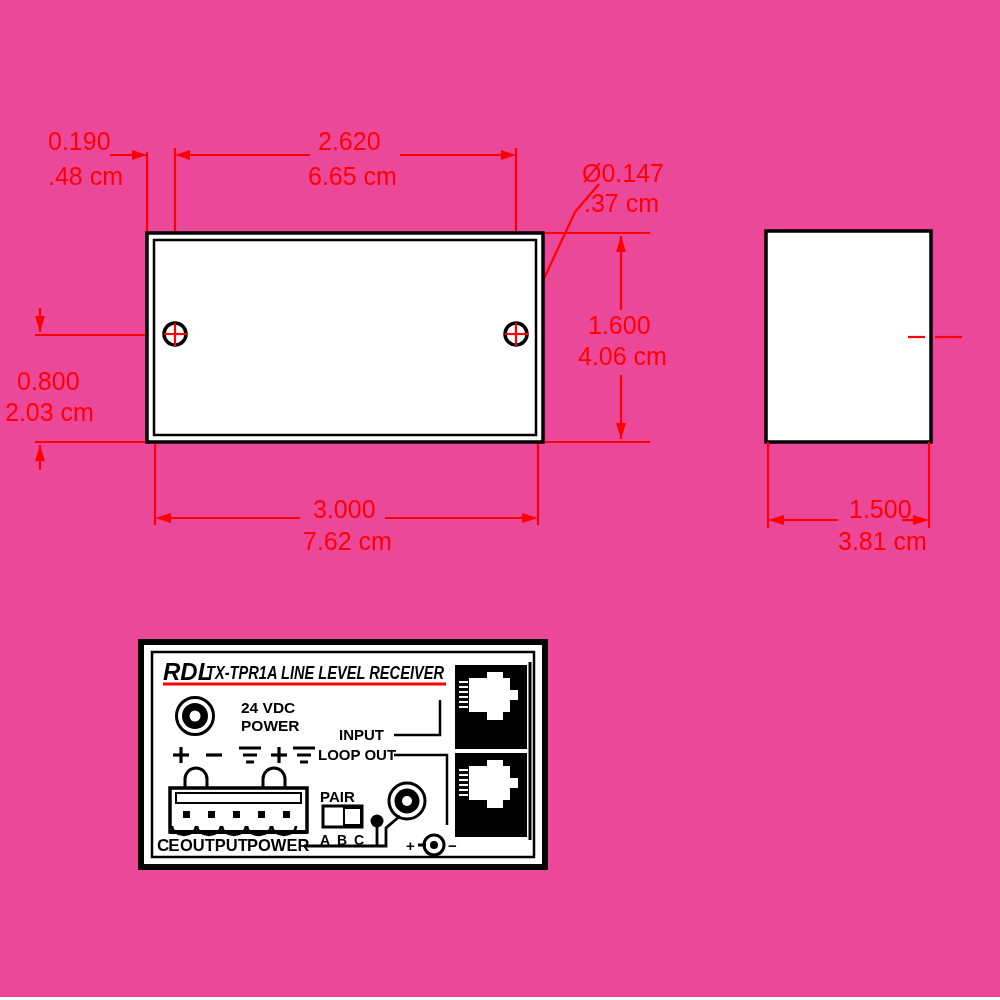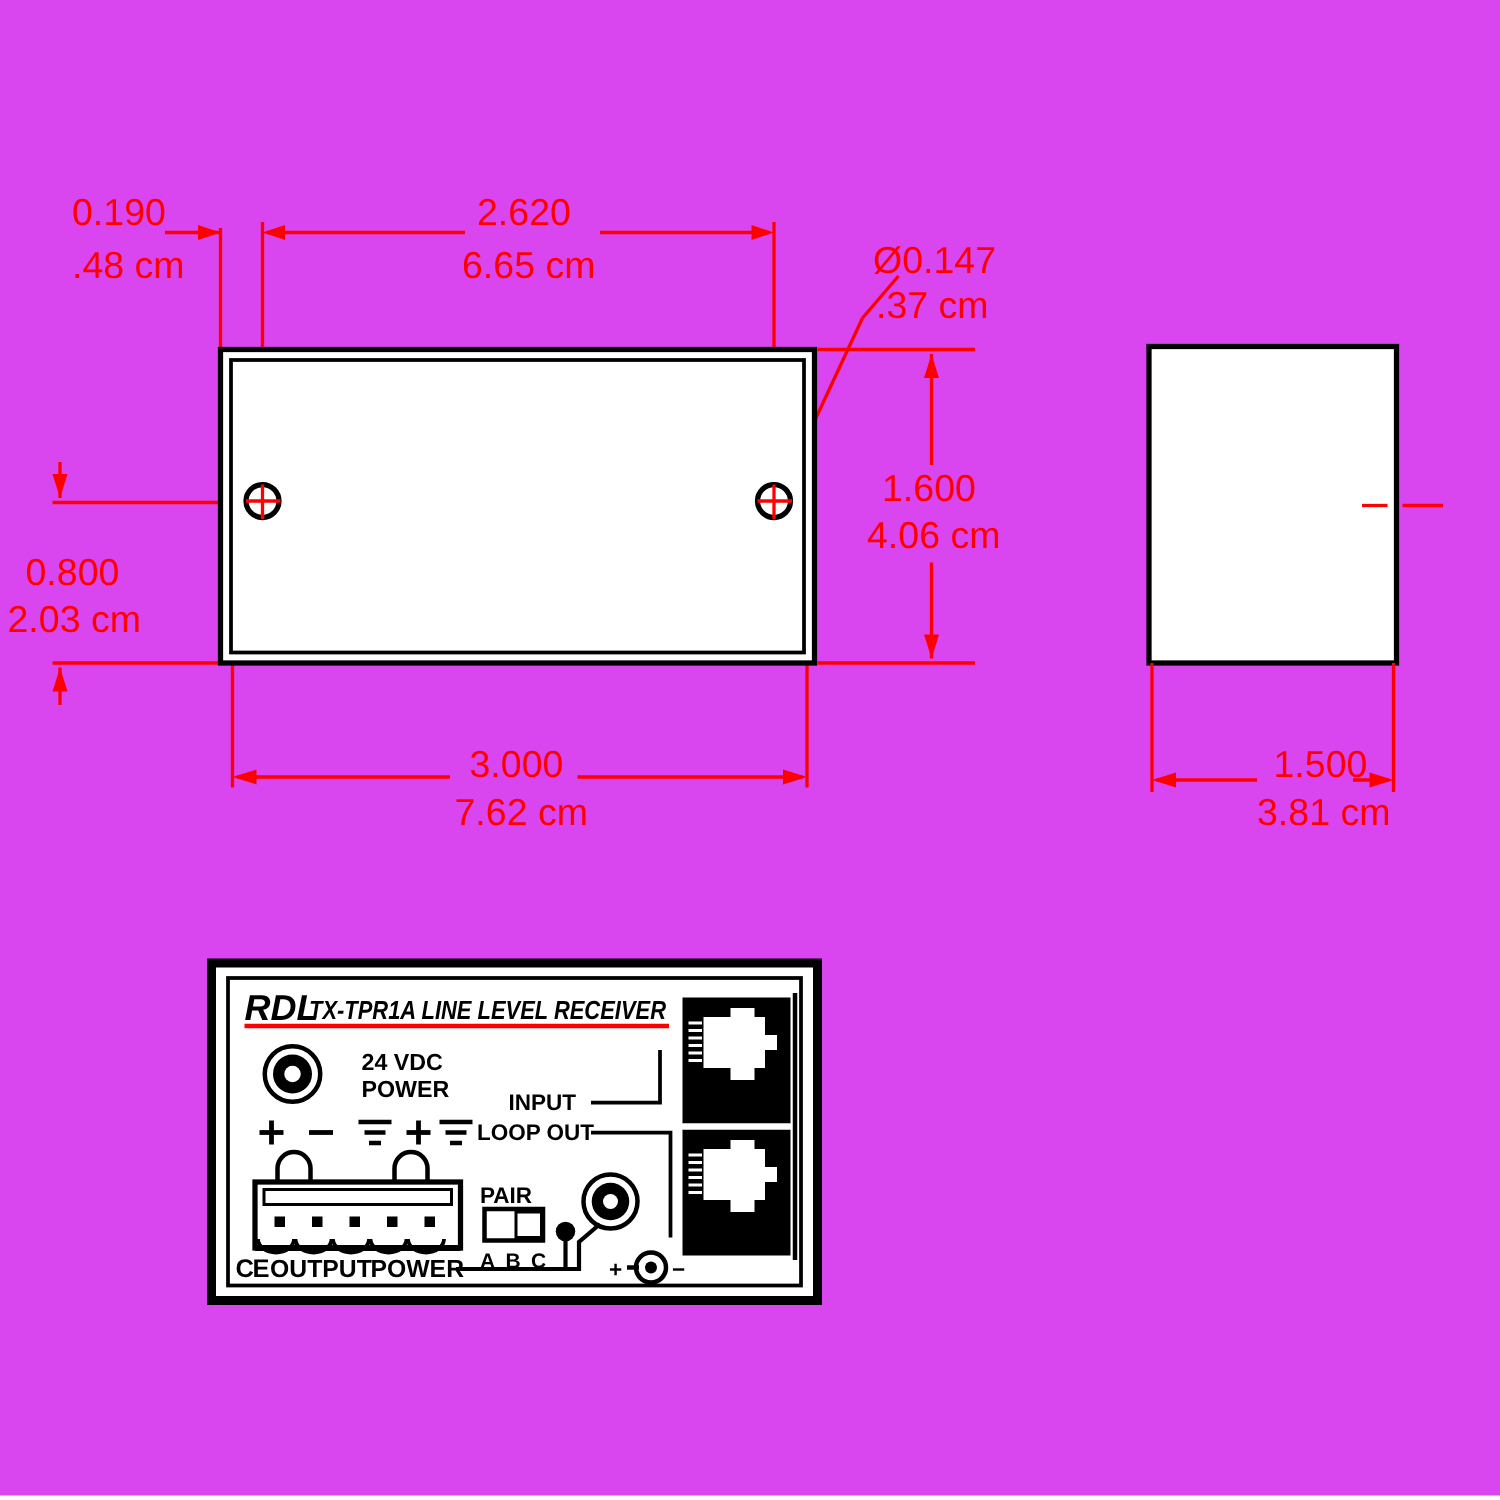--- a/index.html
+++ b/index.html
@@ -11,21 +11,21 @@
   body {
     width: 1000px;
     height: 1000px;
     font-family: "Liberation Sans", sans-serif;
     overflow: hidden;
   }
   #sheet {
     position: relative;
     width: 1000px;
     height: 997px;
-    background: #d946ef;
+    background: #ec4899;
     text-align: center;
   }
   #drawing {
     position: absolute;
     left: 0;
     top: 0;
   }
   text { font-family: "Liberation Sans", sans-serif; }
   .dim-text {
     fill: #ff0000;

